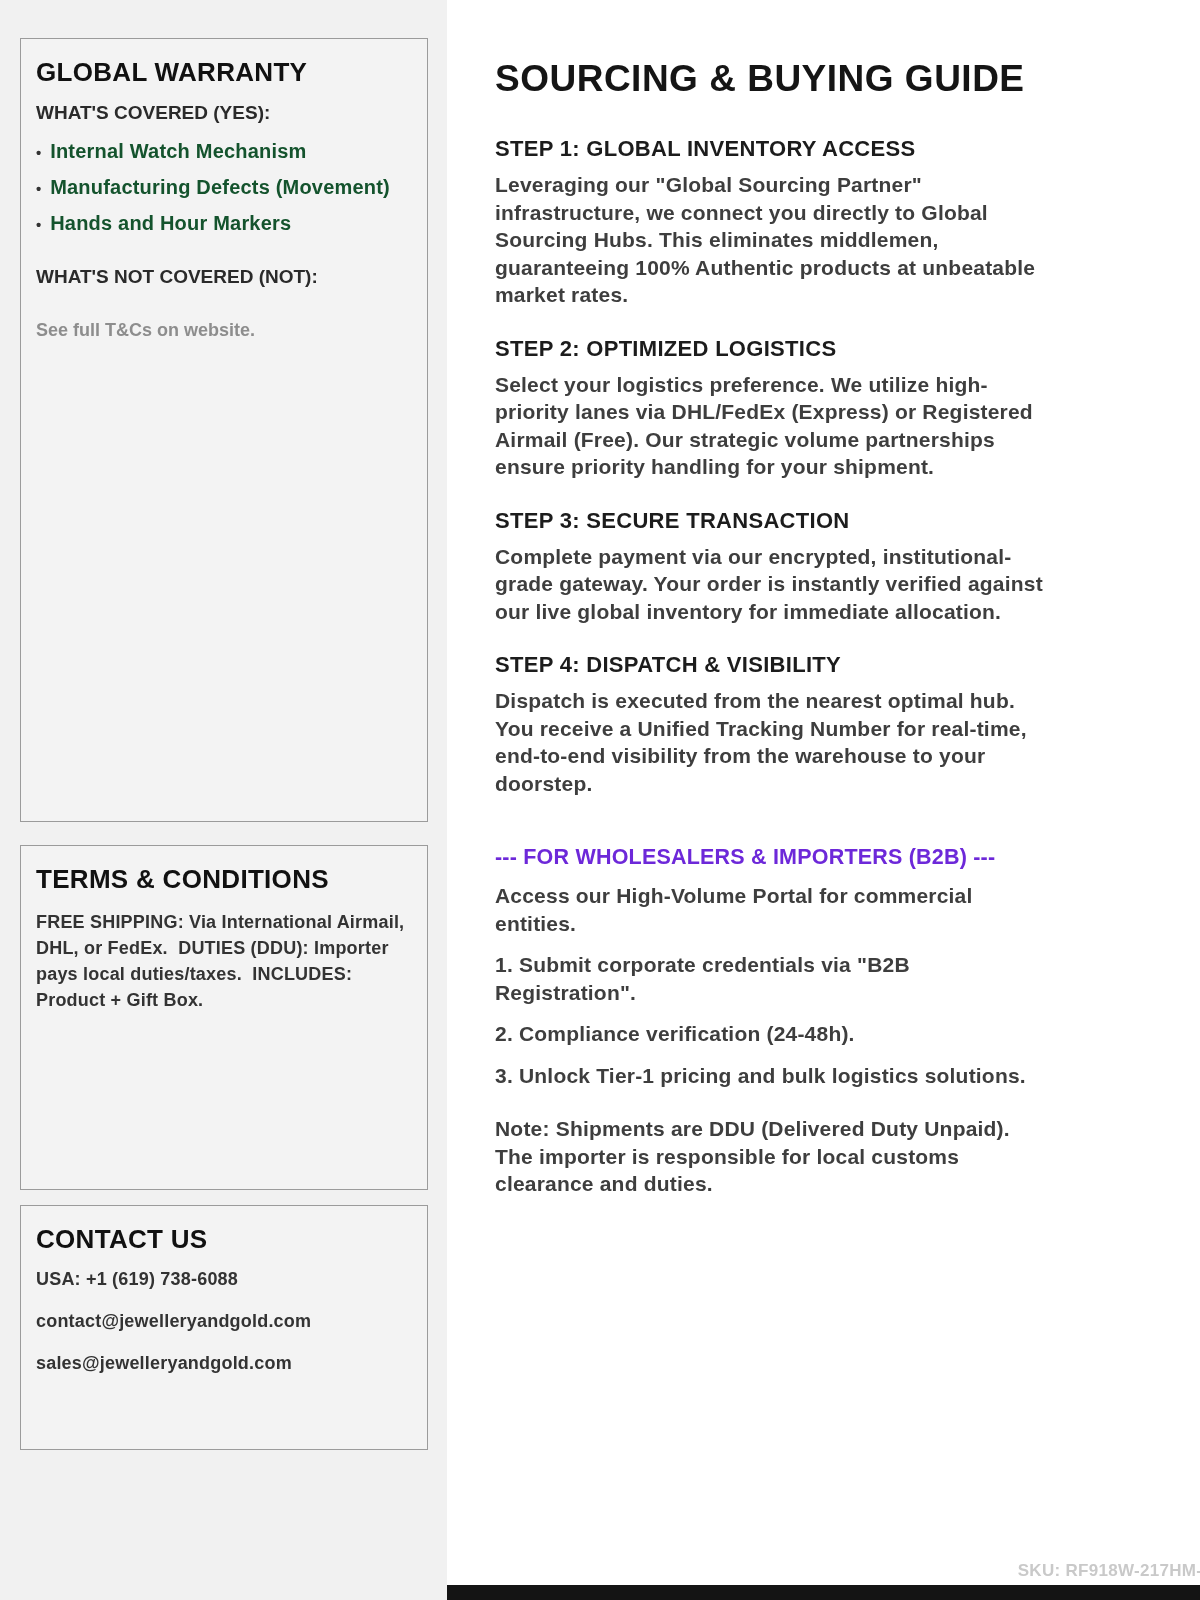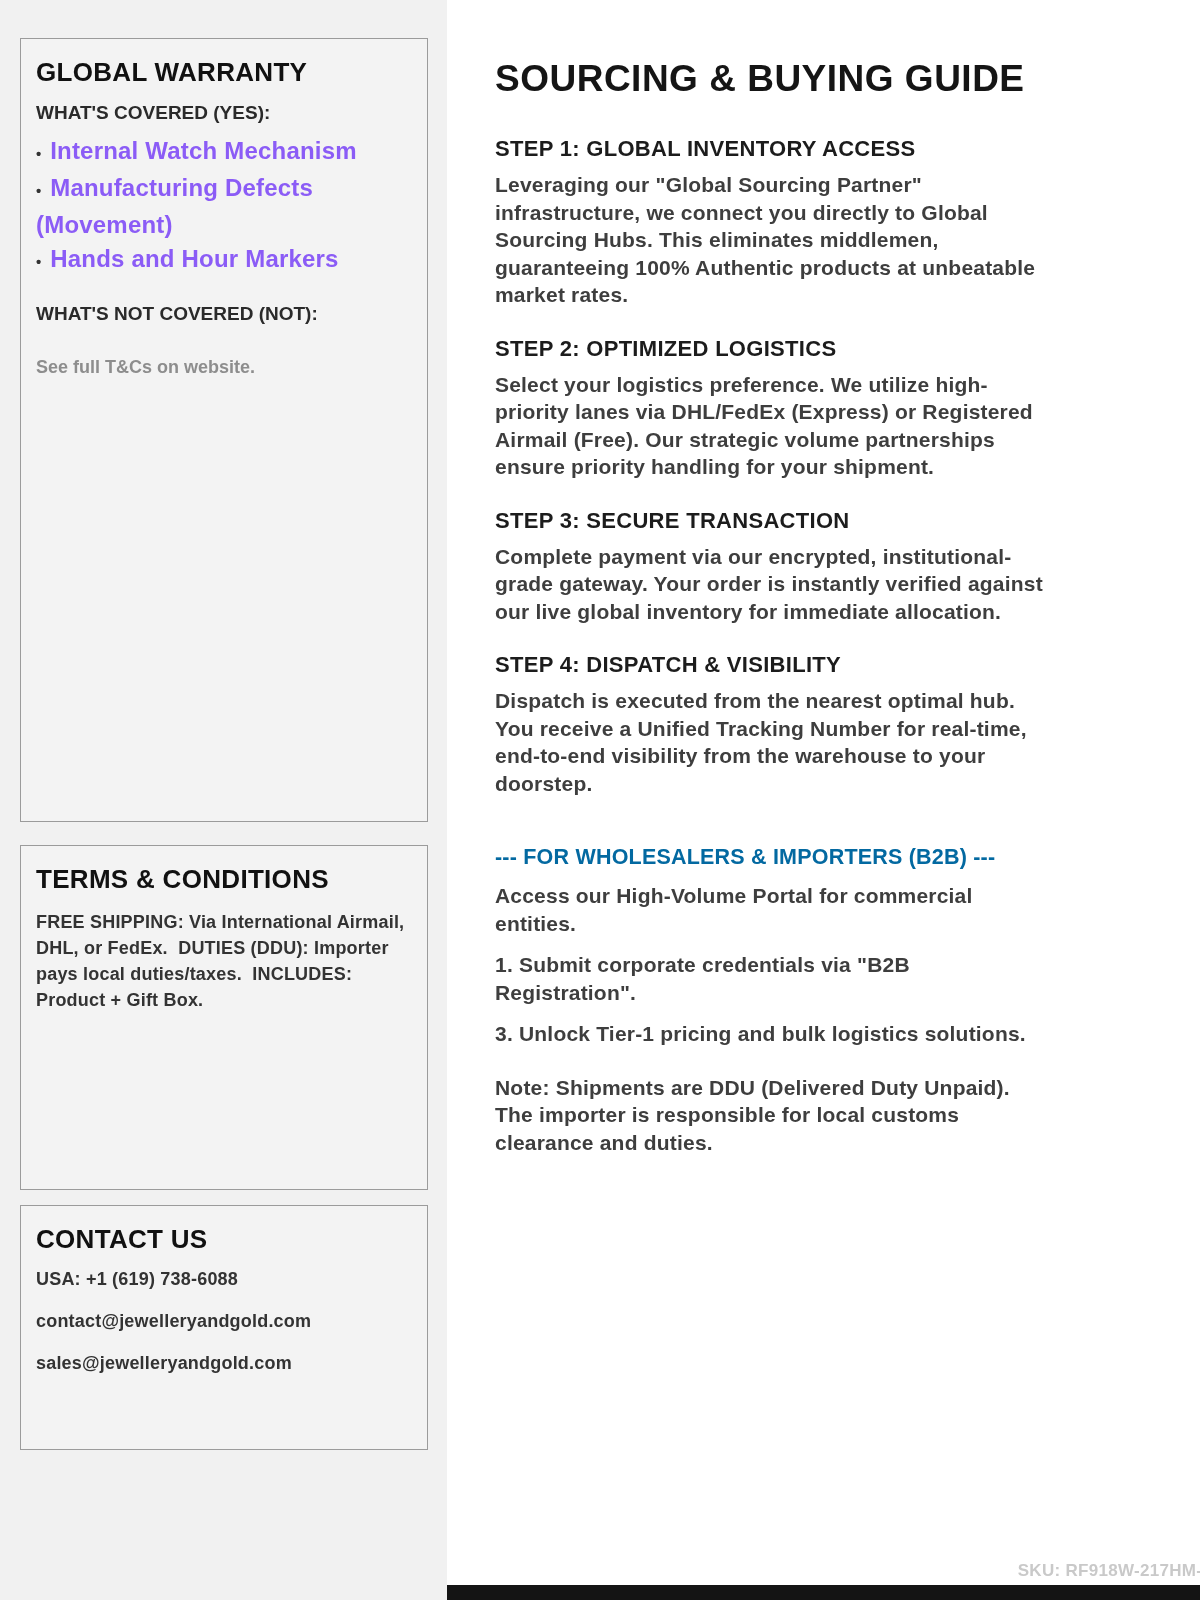--- a/index.html
+++ b/index.html
@@ -37,23 +37,23 @@
   }
   .sub-heading {
     font-size:19px;
     font-weight:bold;
     color:#2a2a2a;
     margin:4px 0 10px 0;
   }
   .sub-heading.second { margin-top:24px; }
   ul.bullet-list { list-style:none; }
   ul.bullet-list li {
-    font-size:24px;
-    font-weight:bold;
-    color:#8b5cf6;
+    font-size:20px;
+    font-weight:bold;
+    color:#14532d;
     line-height:34px;
     letter-spacing:0.2px;
   }
   ul.bullet-list li::before { content:"\2022\00a0\00a0"; color:#333; font-size:15px; }
   .footnote {
     margin-top:32px;
     font-size:18px;
     font-weight:bold;
     color:#8d8d8d;
   }
@@ -99,21 +99,21 @@
     font-size:21px;
     font-weight:bold;
     color:#3e3e3e;
     line-height:27.5px;
     letter-spacing:0.2px;
     max-width:548px;
   }
   .b2b-heading {
     font-size:21.5px;
     font-weight:bold;
-    color:#0369a1;
+    color:#6d28d9;
     margin:48px 0 12px 0;
     letter-spacing:0.2px;
   }
   .b2b-item { margin-bottom:14px; }
   .b2b-note { margin-top:26px; }
 
   
   .sku {
     position:absolute;
     right:-12px;
@@ -190,20 +190,21 @@
 
     <section class="step">
       <h2 class="step-heading">STEP 4: DISPATCH &amp; VISIBILITY</h2>
       <p class="step-body">Dispatch is executed from the nearest optimal hub. You receive a Unified Tracking Number for real-time, end-to-end visibility from the warehouse to your doorstep.</p>
     </section>
 
     <section class="b2b">
       <h2 class="b2b-heading">--- FOR WHOLESALERS &amp; IMPORTERS (B2B) ---</h2>
       <p class="b2b-text b2b-item">Access our High-Volume Portal for commercial entities.</p>
       <p class="b2b-text b2b-item">1. Submit corporate credentials via "B2B Registration".</p>
+      <p class="b2b-text b2b-item">2. Compliance verification (24-48h).</p>
       <p class="b2b-text b2b-item">3. Unlock Tier-1 pricing and bulk logistics solutions.</p>
       <p class="b2b-text b2b-note">Note: Shipments are DDU (Delivered Duty Unpaid). The importer is responsible for local customs clearance and duties.</p>
     </section>
 
   </main>
 
 </div>
 
 <div class="sku">SKU: RF918W-217HM-1</div>
 <div class="bottom-bar"></div>

